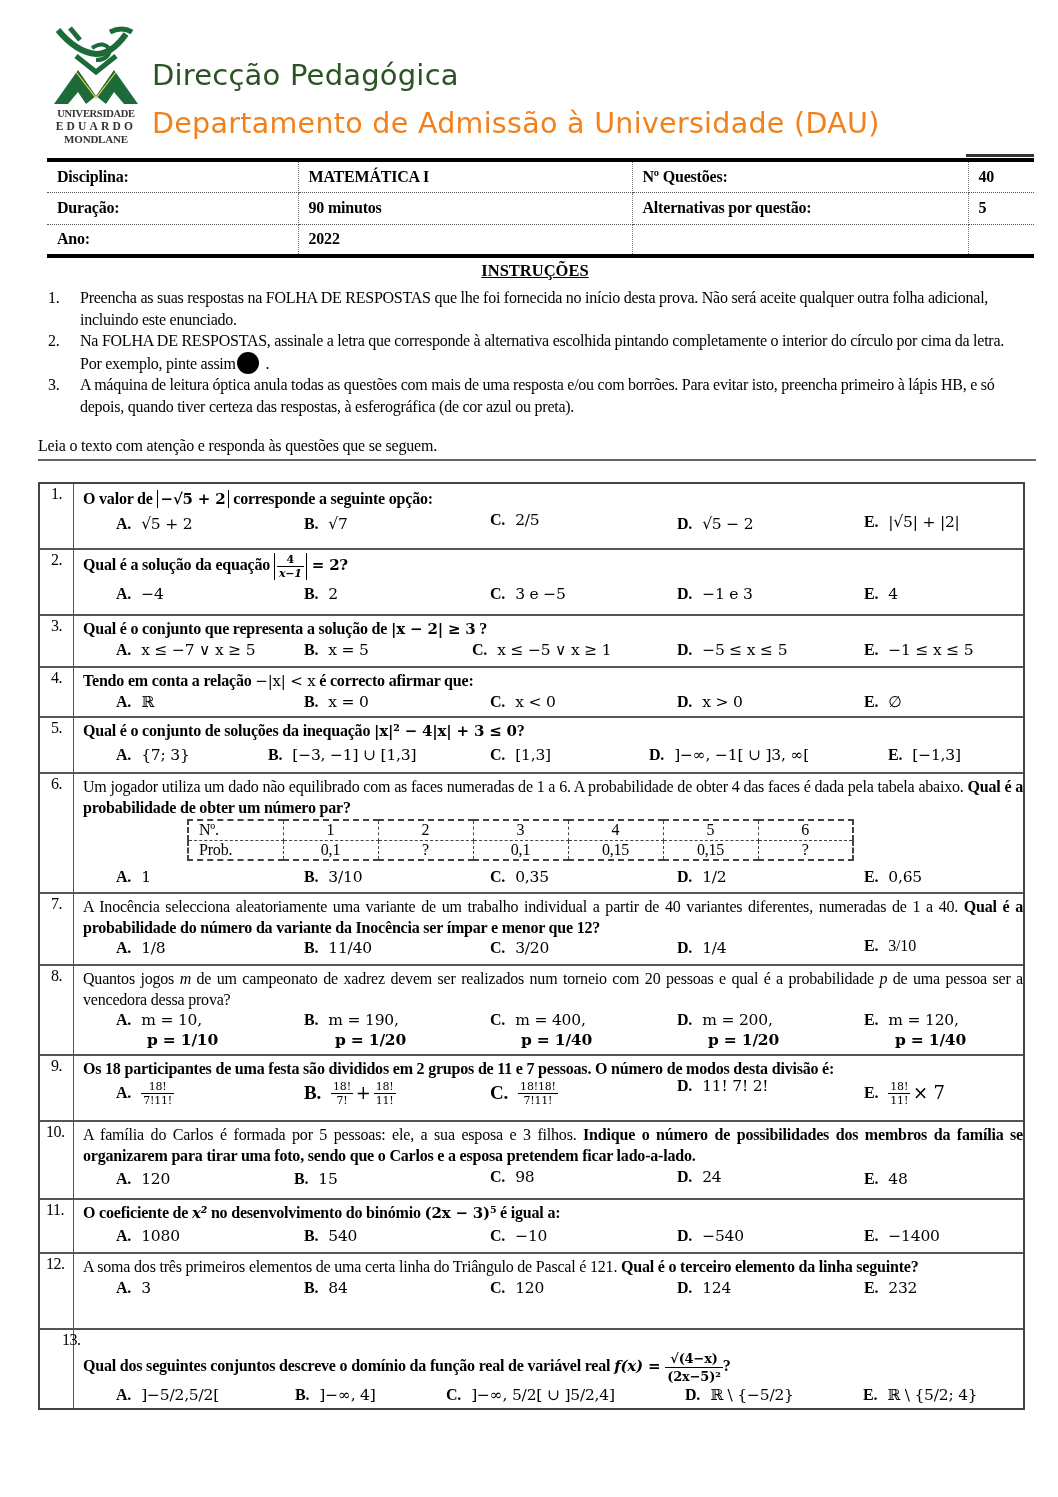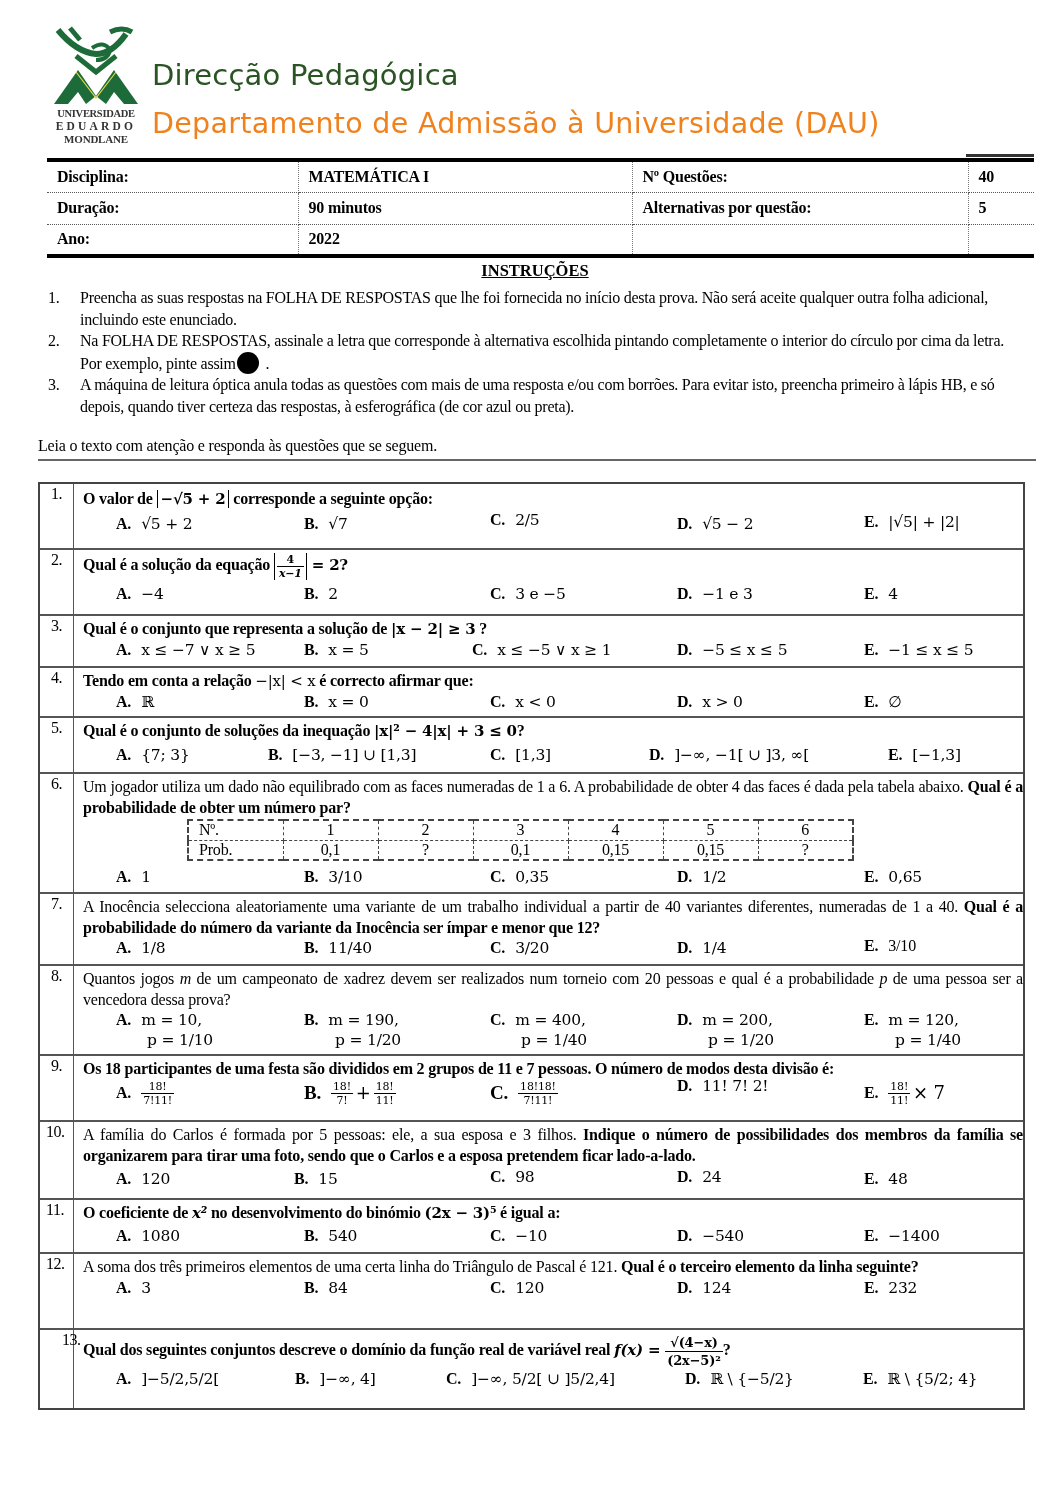--- a/index.html
+++ b/index.html
@@ -49,21 +49,21 @@
   .frac span { display: block; font-size: 11px; line-height: 13px; padding: 0 2px; }
   .frac span.top { border-bottom: 1px solid #000; }
   .abs { display:inline-block; border-left: 1.5px solid #000; border-right: 1.5px solid #000; padding: 0 3px; line-height: 18px; }
 
   .ptable { border-collapse: collapse; margin-left: 104px; margin-top: 1px; margin-bottom: 2px; }
   .ptable td { border: 1px dashed #444; font-weight: normal; font-size: 16px; height: 20px; width: 95px; text-align: center; line-height: 18px; }
   .ptable td:first-child { text-align: left; padding-left: 10px; }
   .ptable { border: 2px dashed #444; }
 
   .opts.two { height: 42px; }
-  .opt .sub { position: absolute; left: 31px; top: 20px; font-family: "DejaVu Serif", serif; font-size: 15.5px; }
+  .opt .sub { position: absolute; left: 31px; top: 20px; font-family: "DejaVu Serif", serif; font-size: 15.5px; font-weight: bold; }
   .opts.frac-row { height: 36px; }
 </style>
 </head>
 <body>
 
 <div class="header">
   <div class="logo">
     <svg width="88" height="80" viewBox="0 0 88 80">
       <path d="M6 4 Q24 26 44 28 Q60 28 74 8" fill="none" stroke="#1e6b3a" stroke-width="6"></path>
       <path d="M18 2 L28 14" stroke="#1e6b3a" stroke-width="5"></path>
@@ -321,21 +321,21 @@
         <div class="opt" style="left:407px"><span class="L">C.</span><span class="v">120</span></div>
         <div class="opt" style="left:594px"><span class="L">D.</span><span class="v">124</span></div>
         <div class="opt" style="left:781px"><span class="L">E.</span><span class="v">232</span></div>
       </div>
     </div>
   </div>
 
   <div class="q" style="height:78px">
     <div class="qnum" style="padding-left:22px">13.</div>
     <div class="qbody">
-      <div style="margin-top:1px"><b>Qual dos seguintes conjuntos descreve o domínio da função real de variável real </b><span class="mathb" style="font-style:italic">f(x) = </span><span class="frac" style="font-weight:bold"><span class="top" style="font-size:13px;line-height:17px">√(4−x)</span><span style="font-size:13px;line-height:17px">(2x−5)²</span></span><b>?</b></div>
+      <div style="margin-top:17px"><b>Qual dos seguintes conjuntos descreve o domínio da função real de variável real </b><span class="mathb" style="font-style:italic">f(x) = </span><span class="frac" style="font-weight:bold"><span class="top" style="font-size:13px;line-height:17px">√(4−x)</span><span style="font-size:13px;line-height:17px">(2x−5)²</span></span><b>?</b></div>
       <div class="opts" style="margin-top:0">
         <div class="opt" style="left:33px"><span class="L">A.</span><span class="v">]−5/2,5/2[</span></div>
         <div class="opt" style="left:212px"><span class="L">B.</span><span class="v">]−∞, 4]</span></div>
         <div class="opt" style="left:363px"><span class="L">C.</span><span class="v">]−∞, 5/2[ ∪ ]5/2,4]</span></div>
         <div class="opt" style="left:602px"><span class="L">D.</span><span class="v">ℝ \ {−5/2}</span></div>
         <div class="opt" style="left:780px"><span class="L">E.</span><span class="v">ℝ \ {5/2; 4}</span></div>
       </div>
     </div>
   </div>
 

